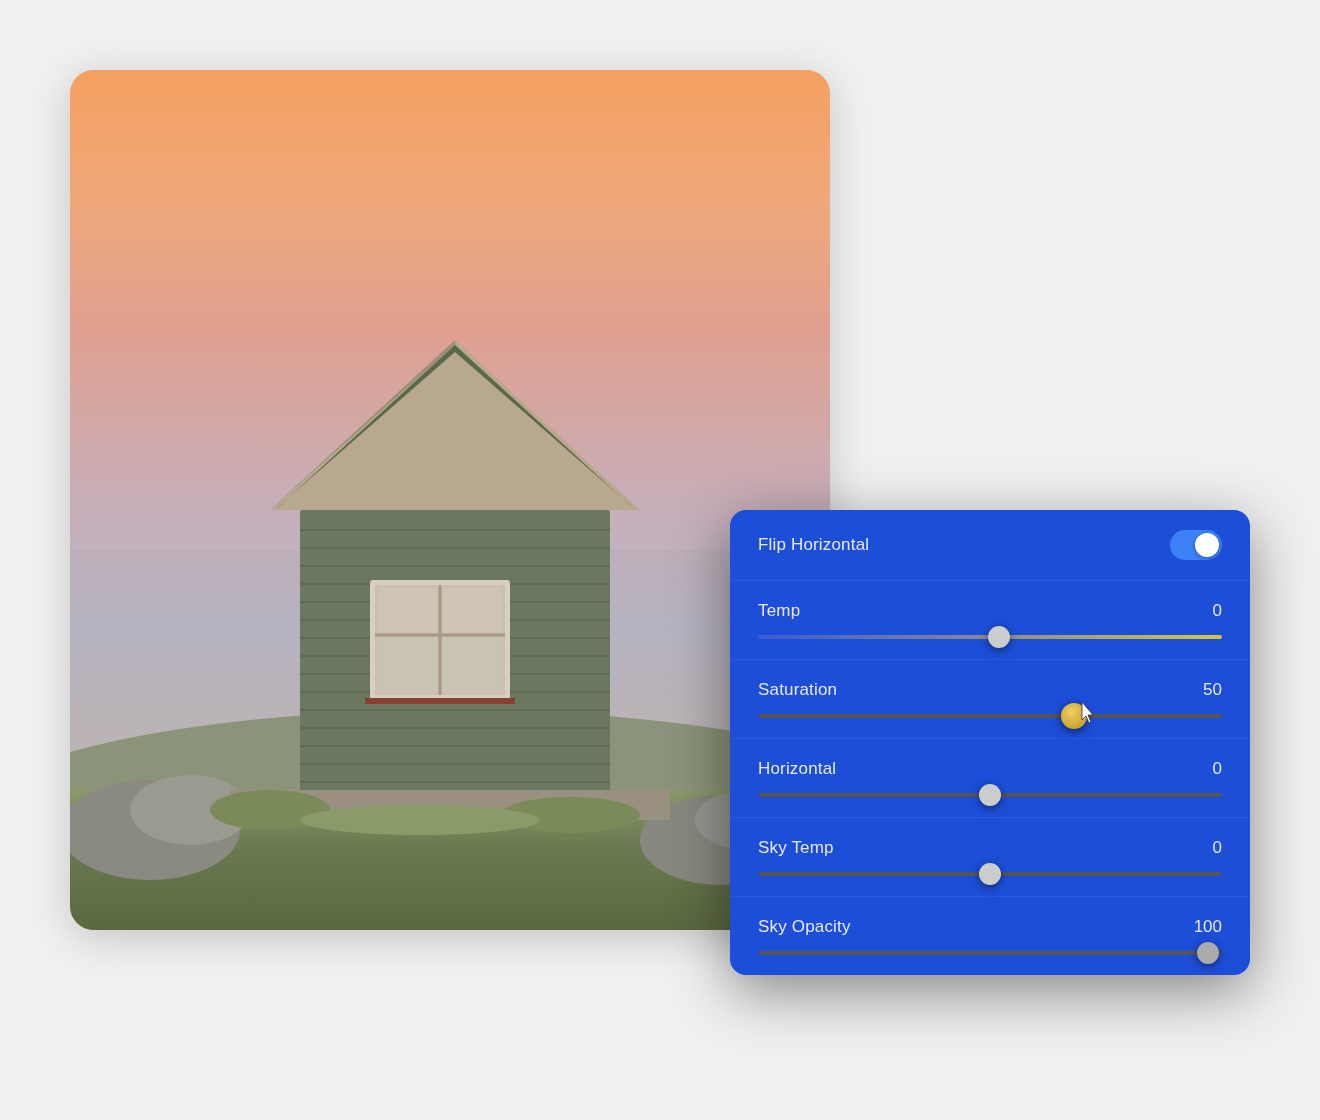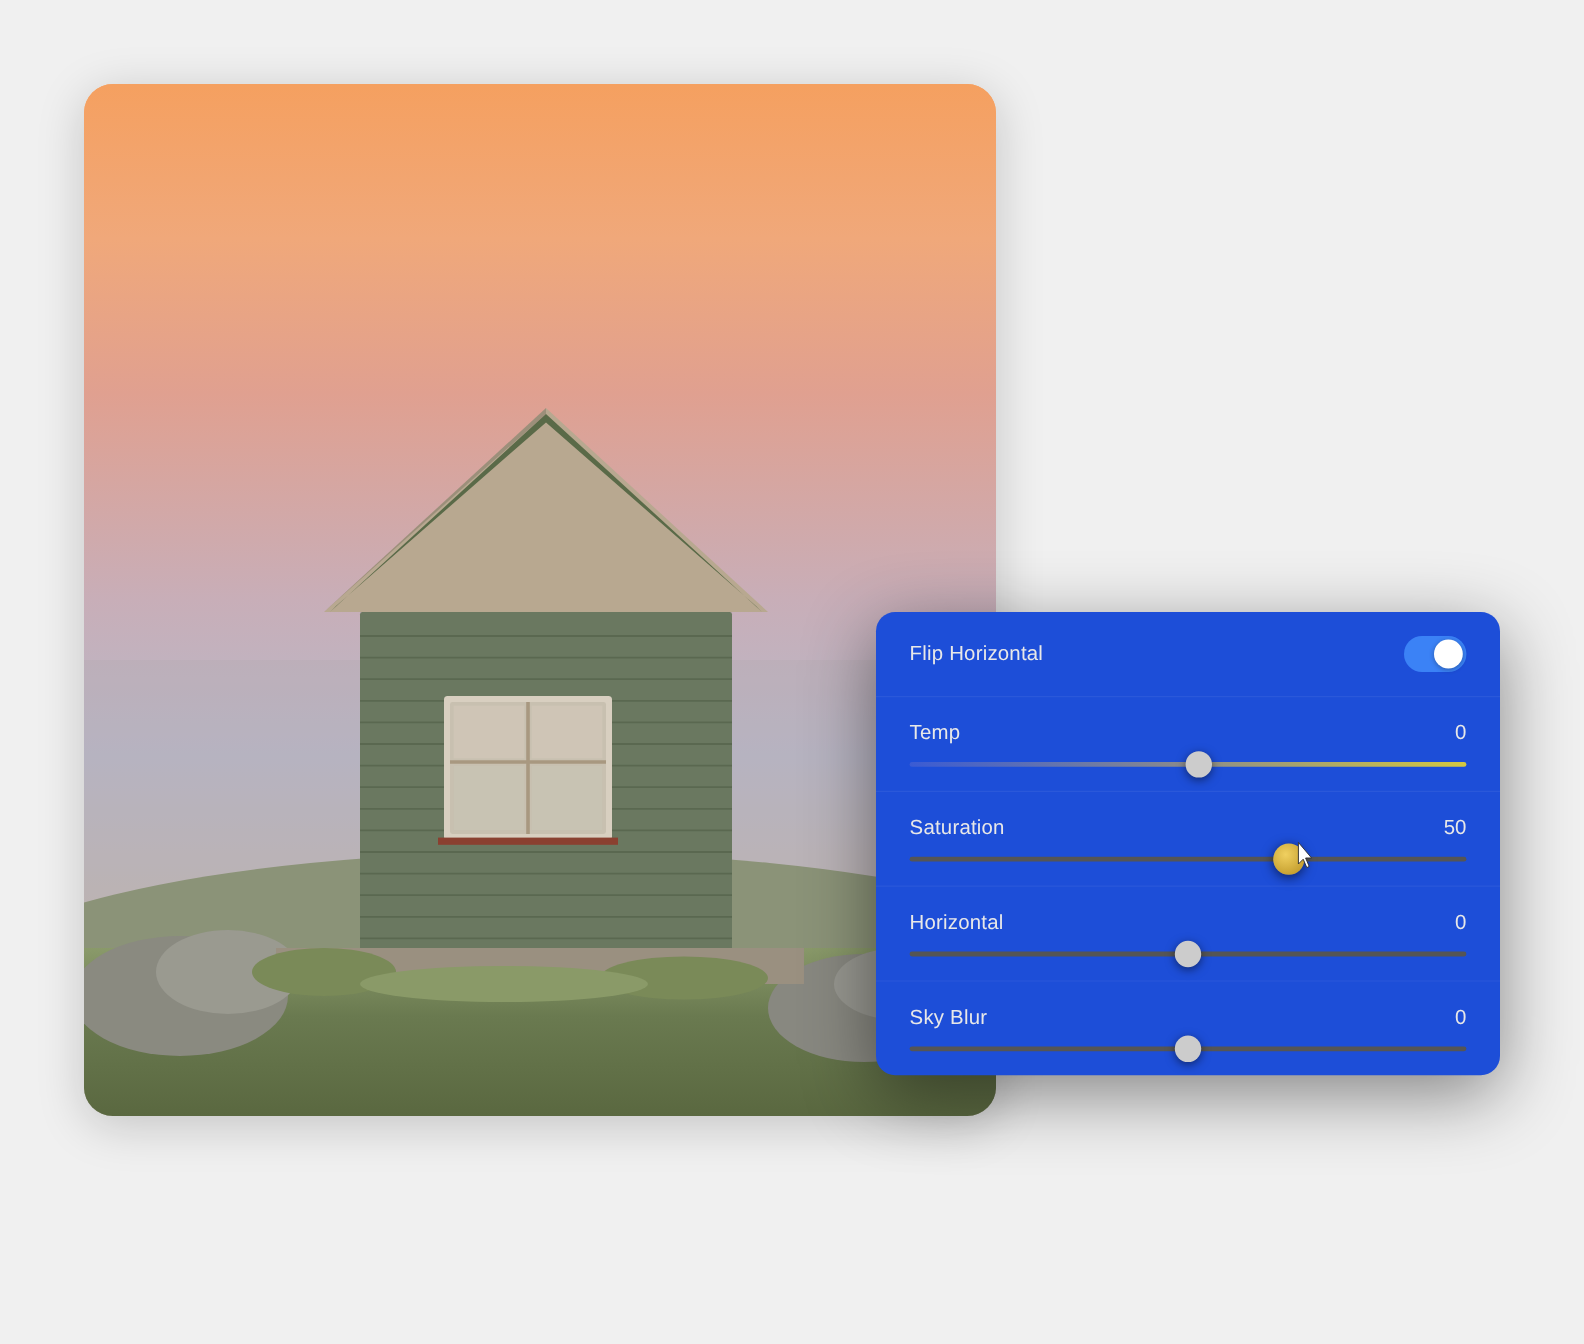--- a/index.html
+++ b/index.html
@@ -311,25 +311,36 @@
       </div>
       <div class="slider-container">
         <div class="slider-track grey-track">
           <div class="slider-thumb" style="left: 50%;"></div>
         </div>
       </div>
     </div>
 
     <div class="control-row">
       <div class="control-header with-slider">
-        <span class="control-label">Sky Blur</span>
+        <span class="control-label">Sky Temp</span>
         <span class="control-value">0</span>
       </div>
       <div class="slider-container">
         <div class="slider-track grey-track">
           <div class="slider-thumb" style="left: 50%;"></div>
         </div>
       </div>
     </div>
 
+    <div class="control-row">
+      <div class="control-header with-slider">
+        <span class="control-label">Sky Opacity</span>
+        <span class="control-value">100</span>
+      </div>
+      <div class="slider-container">
+        <div class="slider-track grey-track">
+          <div class="slider-thumb" style="left: 97%; background: #aaa;"></div>
+        </div>
+      </div>
+    </div>
 
   </div>
 </div>
 
 </body></html>

